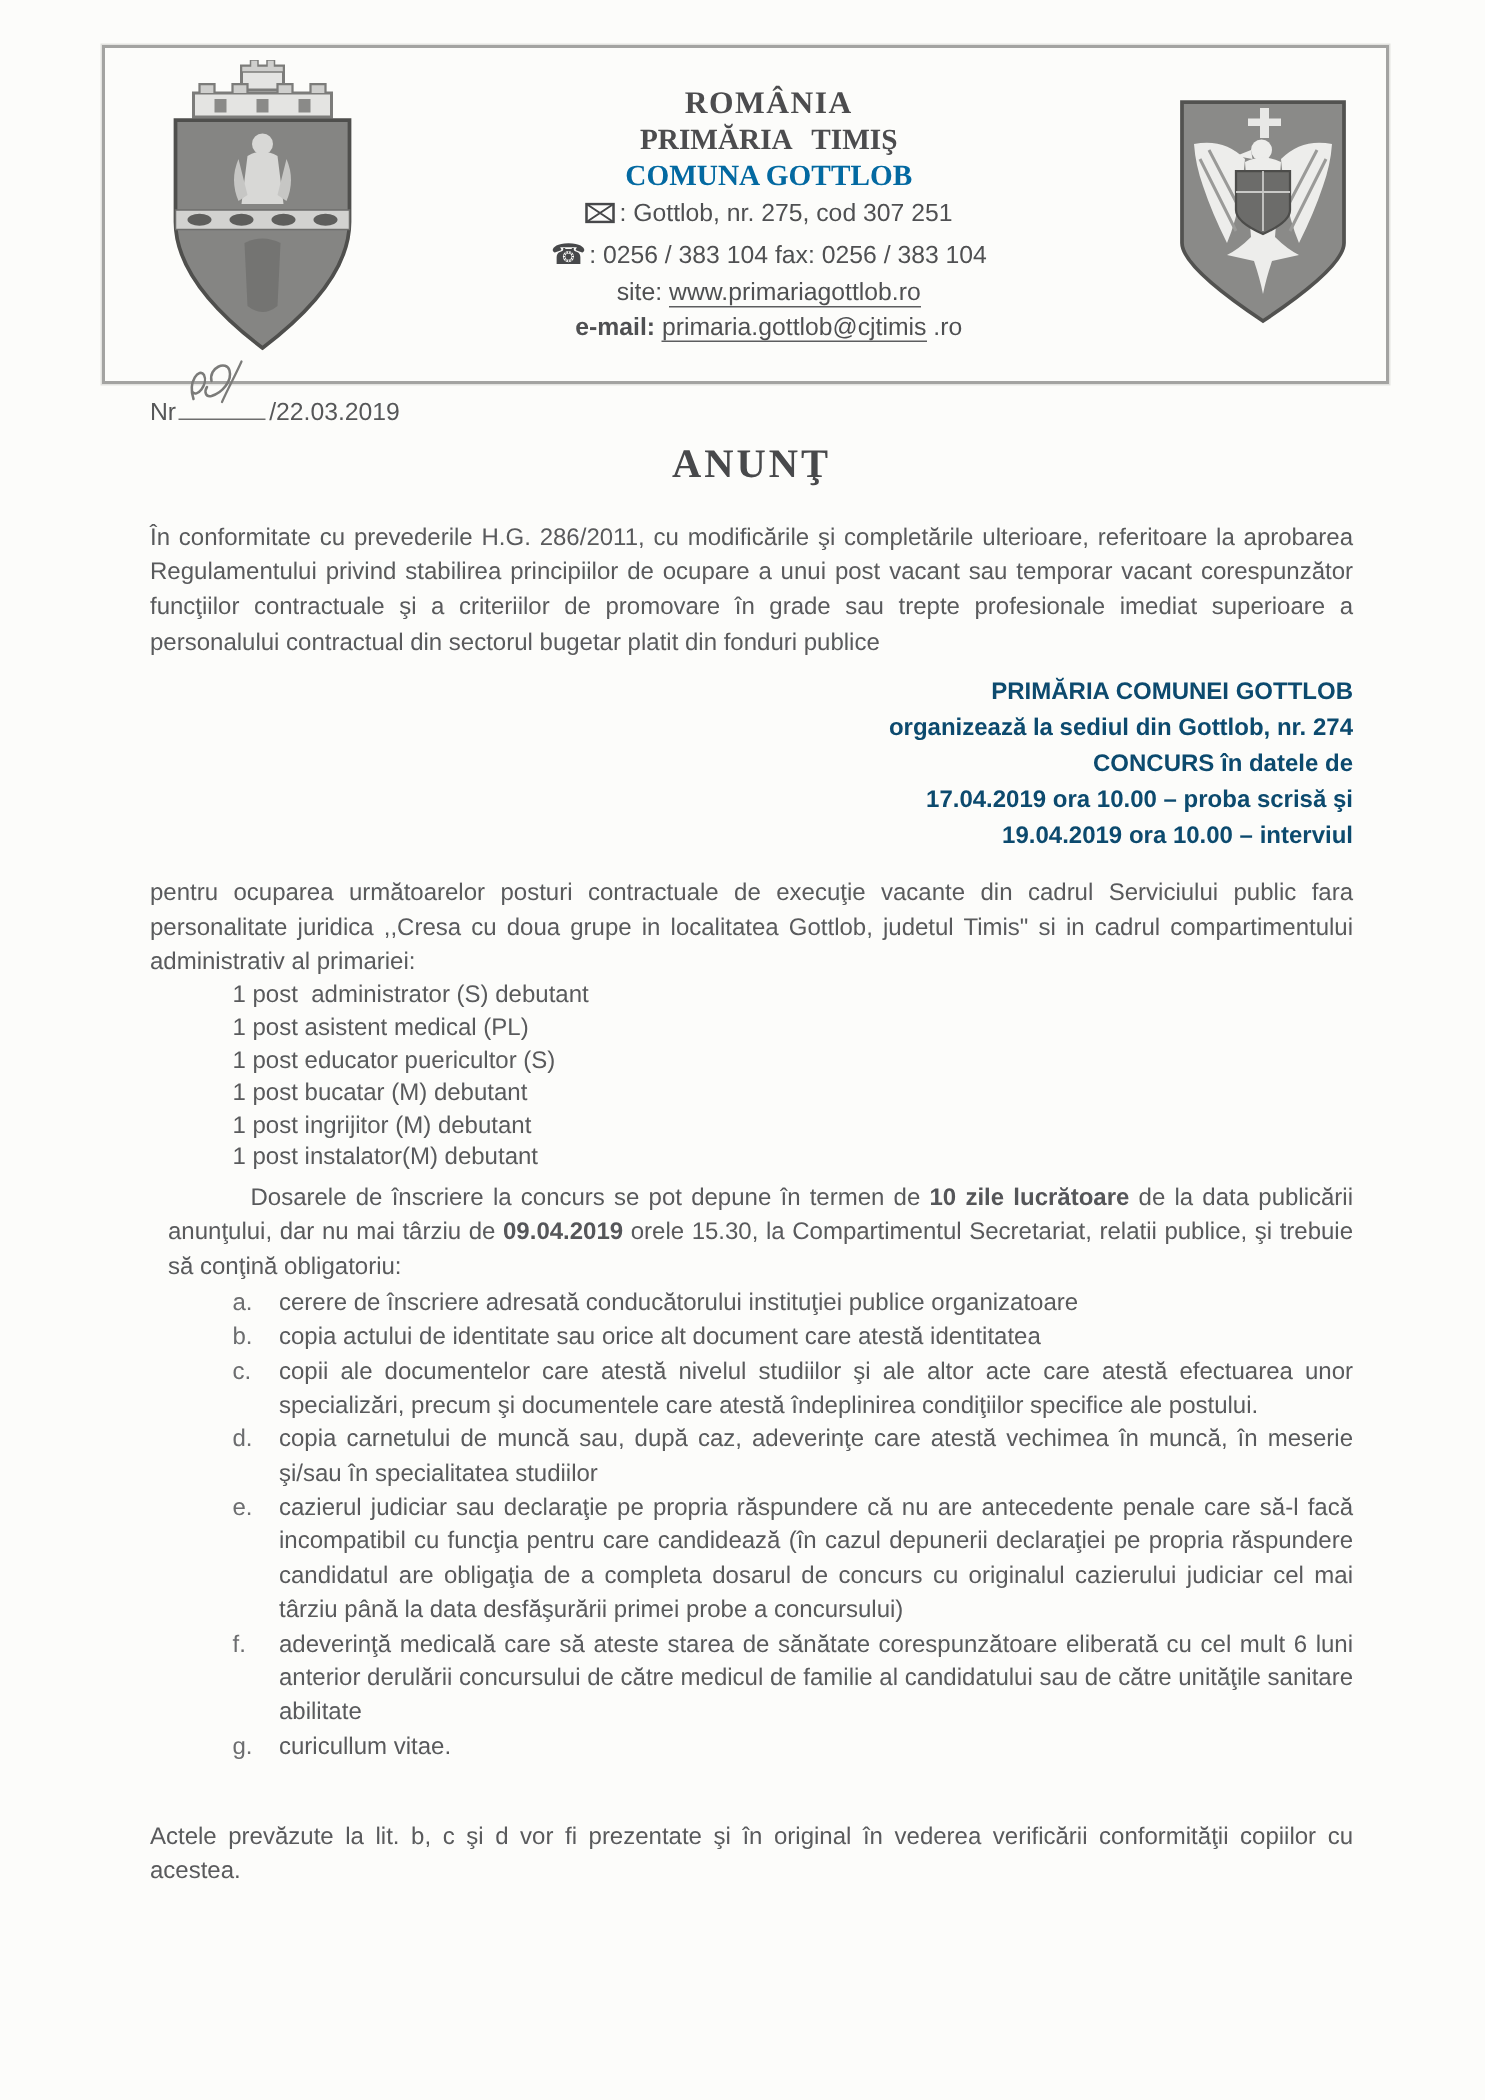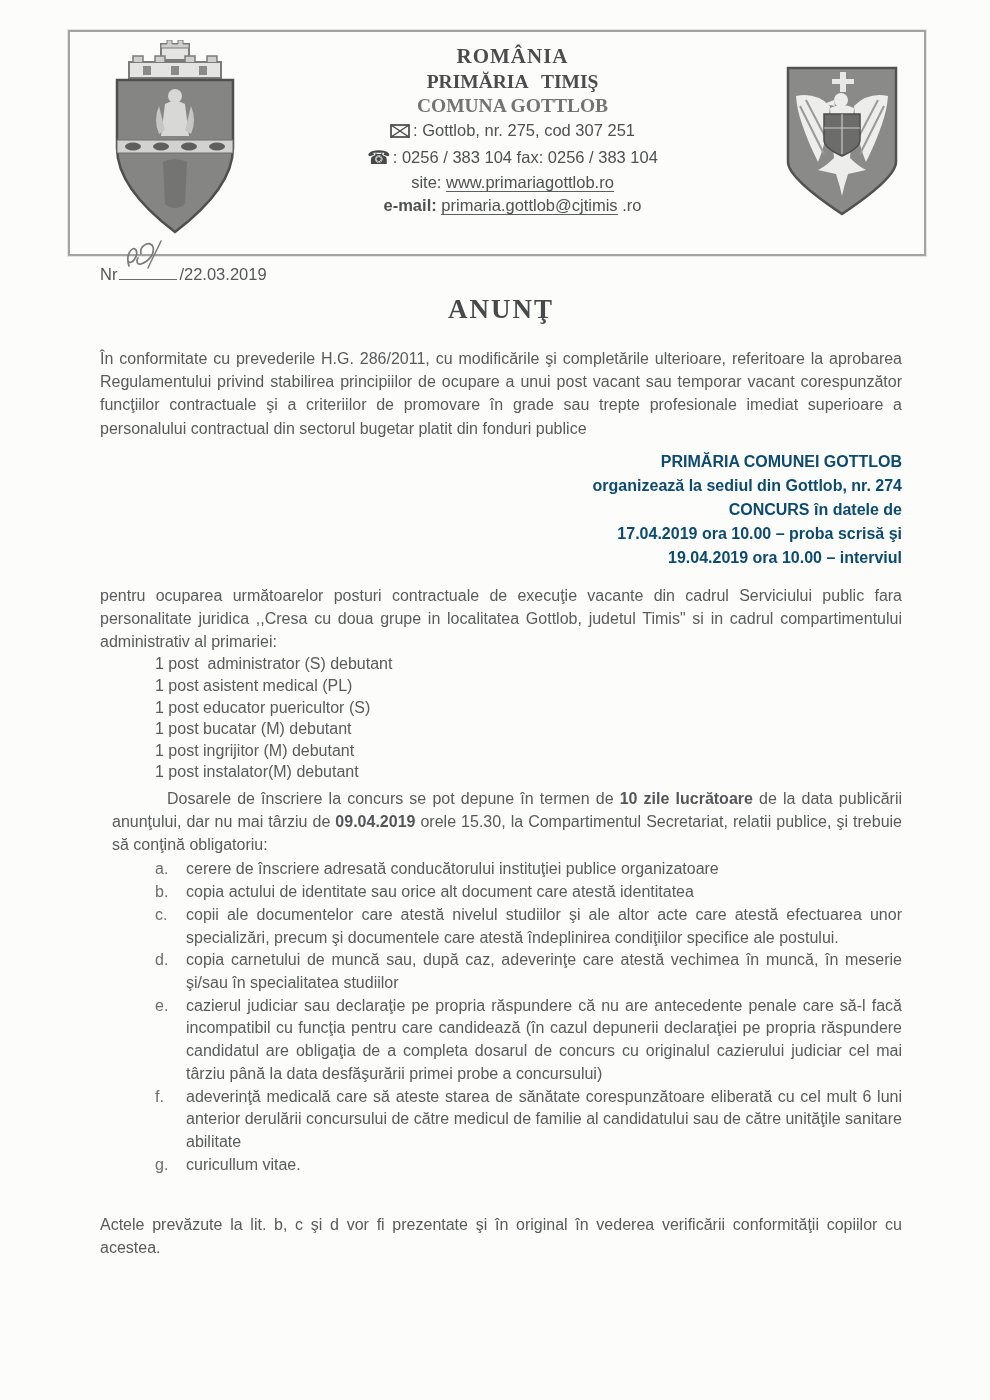--- a/index.html
+++ b/index.html
@@ -16,24 +16,24 @@
   .header-box{
     position:absolute;left:68px;top:30px;width:858px;height:226px;
     border:2px solid #a3a3a1;
     box-shadow:0 0 0 1px #e3e3e0;
     box-sizing:border-box;
     display:flex;
   }
   .coa{flex:none;display:flex;justify-content:center;align-items:flex-start;}
   .coa-left{width:210px;padding-top:8px;}
   .coa-right{width:165px;padding-top:30px;}
-  .header-center{flex:1;text-align:center;padding-top:12px;padding-right:14px;}
+  .header-center{flex:1;text-align:center;padding-top:24px;padding-right:14px;}
   .h-country{font-family:"Liberation Serif",serif;font-weight:bold;font-size:21px;color:#4c4c4e;letter-spacing:1px;}
   .h-county{font-family:"Liberation Serif",serif;font-weight:bold;font-size:19.5px;color:#4c4c4e;word-spacing:9px;margin-top:2px;}
-  .h-commune{font-family:"Liberation Serif",serif;font-weight:bold;font-size:19.5px;color:#737373;margin-top:2px;}
+  .h-commune{font-family:"Liberation Serif",serif;font-weight:bold;font-size:19.5px;color:#0369a1;margin-top:2px;}
   .h-contact{font-size:16.5px;color:#4f5052;margin-top:4px;}
   .h-contact .lbl-bold{font-weight:bold;}
   .u-link{color:#4f5052;text-decoration:none;border-bottom:1.3px solid #5c5d5f;cursor:pointer;}
   .env-icon{display:inline-block;vertical-align:-2px;margin-right:3px;}
   .phone-icon{font-size:19px;vertical-align:-1px;margin-right:2px;color:#47484a;}
   
   .nr-line{position:absolute;left:100px;top:262px;font-size:16.5px;color:#565758;}
   .nr-blank{display:inline-block;position:relative;width:58px;height:17px;border-bottom:1.6px solid #6d6d6d;margin:0 2px 0 2px;}
   .nr-scribble{position:absolute;left:2px;top:-22px;}
   

